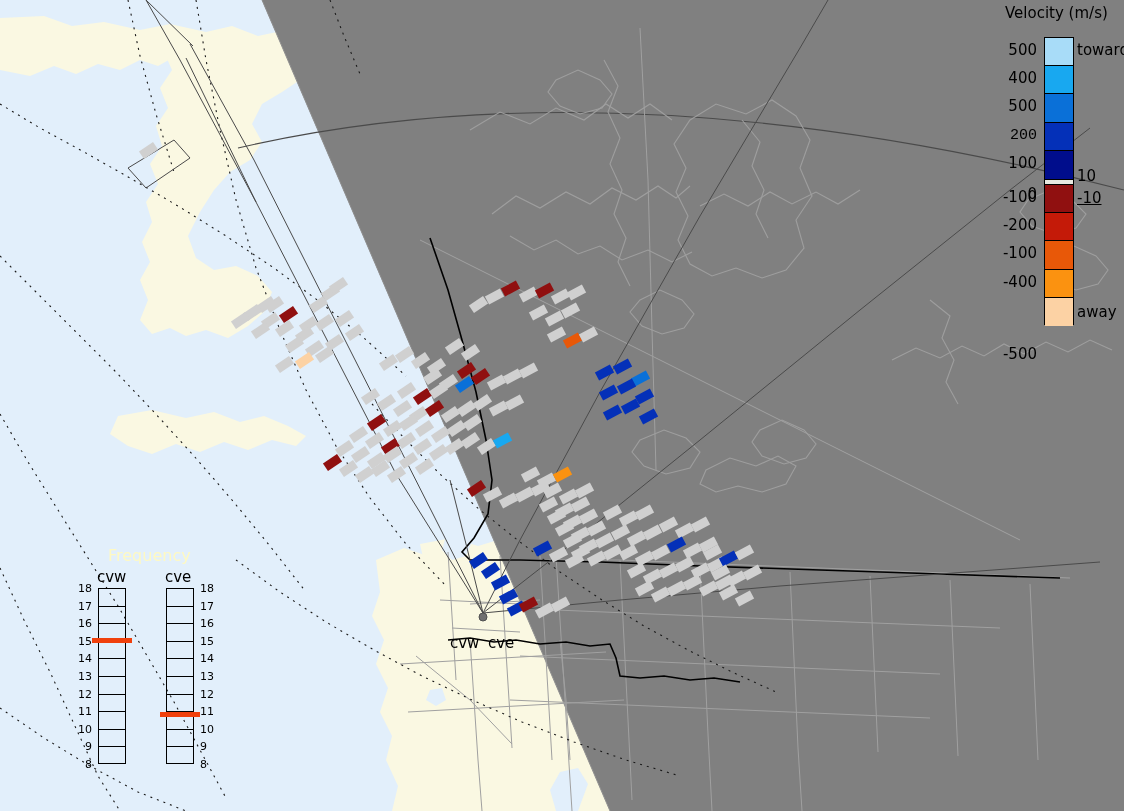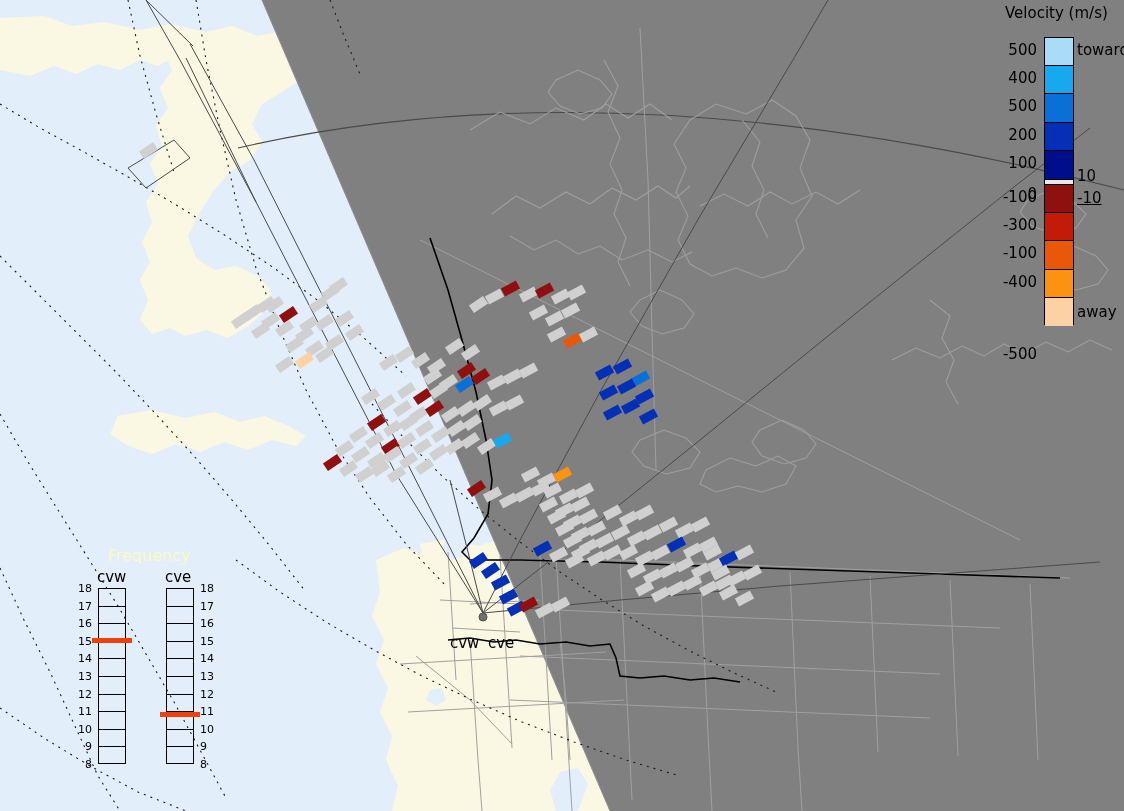--- a/index.html
+++ b/index.html
@@ -393,25 +393,25 @@
     </g>
   </svg>
 
 
   <div id="cbar-panel">
     <div id="cbar-title">Velocity (m/s)</div>
     <div id="cbar-ticks">
         <div class="cb-tick" style="top: 0px;">500</div>
         <div class="cb-tick" style="top: 28.2px;">400</div>
         <div class="cb-tick" style="top: 56.4px;">500</div>
-        <div class="cb-tick" style="top: 84.6px;">200</div>
+        <div class="cb-tick" style="top: 84.6px; font-family: Liberation Mono, monospace;">200</div>
         <div class="cb-tick" style="top: 112.8px;">100</div>
         <div class="cb-tick" style="top: 144px;">0</div>
         <div class="cb-tick" style="top: 147px;">-100</div>
-        <div class="cb-tick" style="top: 175.2px;">-300</div>
+        <div class="cb-tick" style="top: 175.2px;">-200</div>
         <div class="cb-tick" style="top: 203.4px;">-100</div>
         <div class="cb-tick" style="top: 231.6px;">-400</div>
         <div class="cb-tick" style="top: 259.8px; margin-top: 44px;">-500</div>
       </div>
     <div id="cbar-wrap">
         <div class="cb-band" style="height: 28.2px; background: rgb(168, 220, 248); border-bottom: 1px solid rgb(0, 0, 0);"></div>
         <div class="cb-band" style="height: 28.2px; background: rgb(24, 168, 240); border-bottom: 1px solid rgb(0, 0, 0);"></div>
         <div class="cb-band" style="height: 28.2px; background: rgb(10, 112, 216); border-bottom: 1px solid rgb(0, 0, 0);"></div>
         <div class="cb-band" style="height: 28.2px; background: rgb(4, 48, 184); border-bottom: 1px solid rgb(0, 0, 0);"></div>
         <div class="cb-band" style="height: 28.2px; background: rgb(0, 13, 140);"></div>

